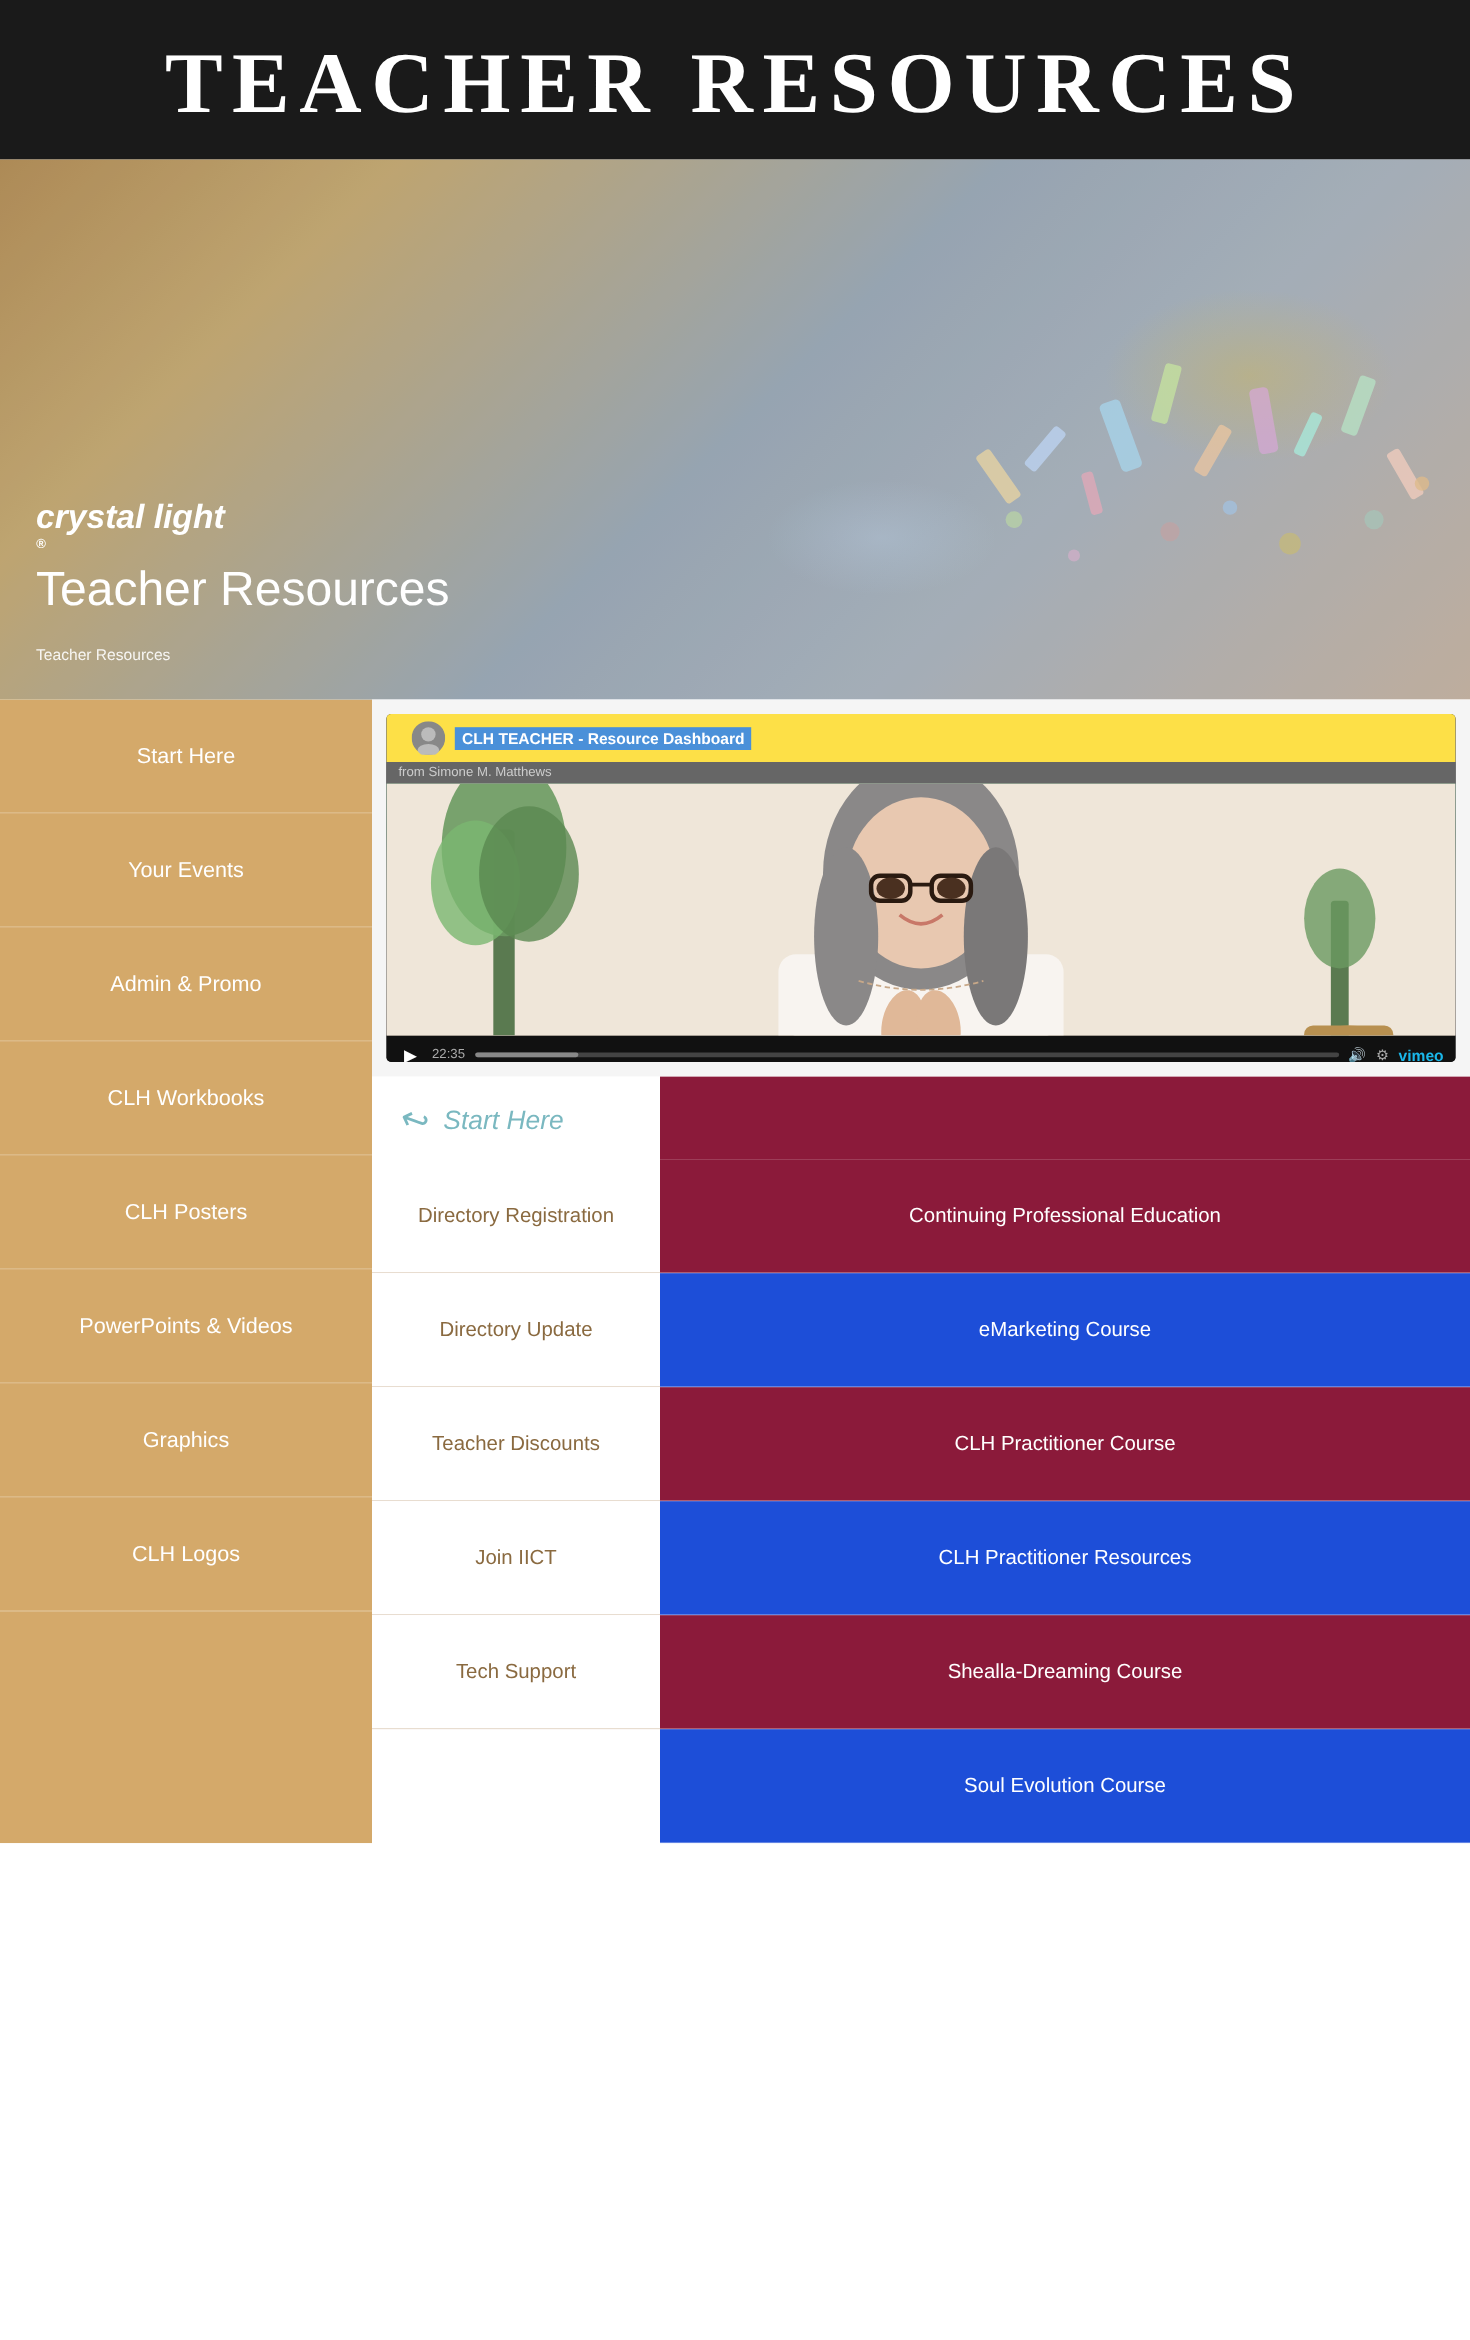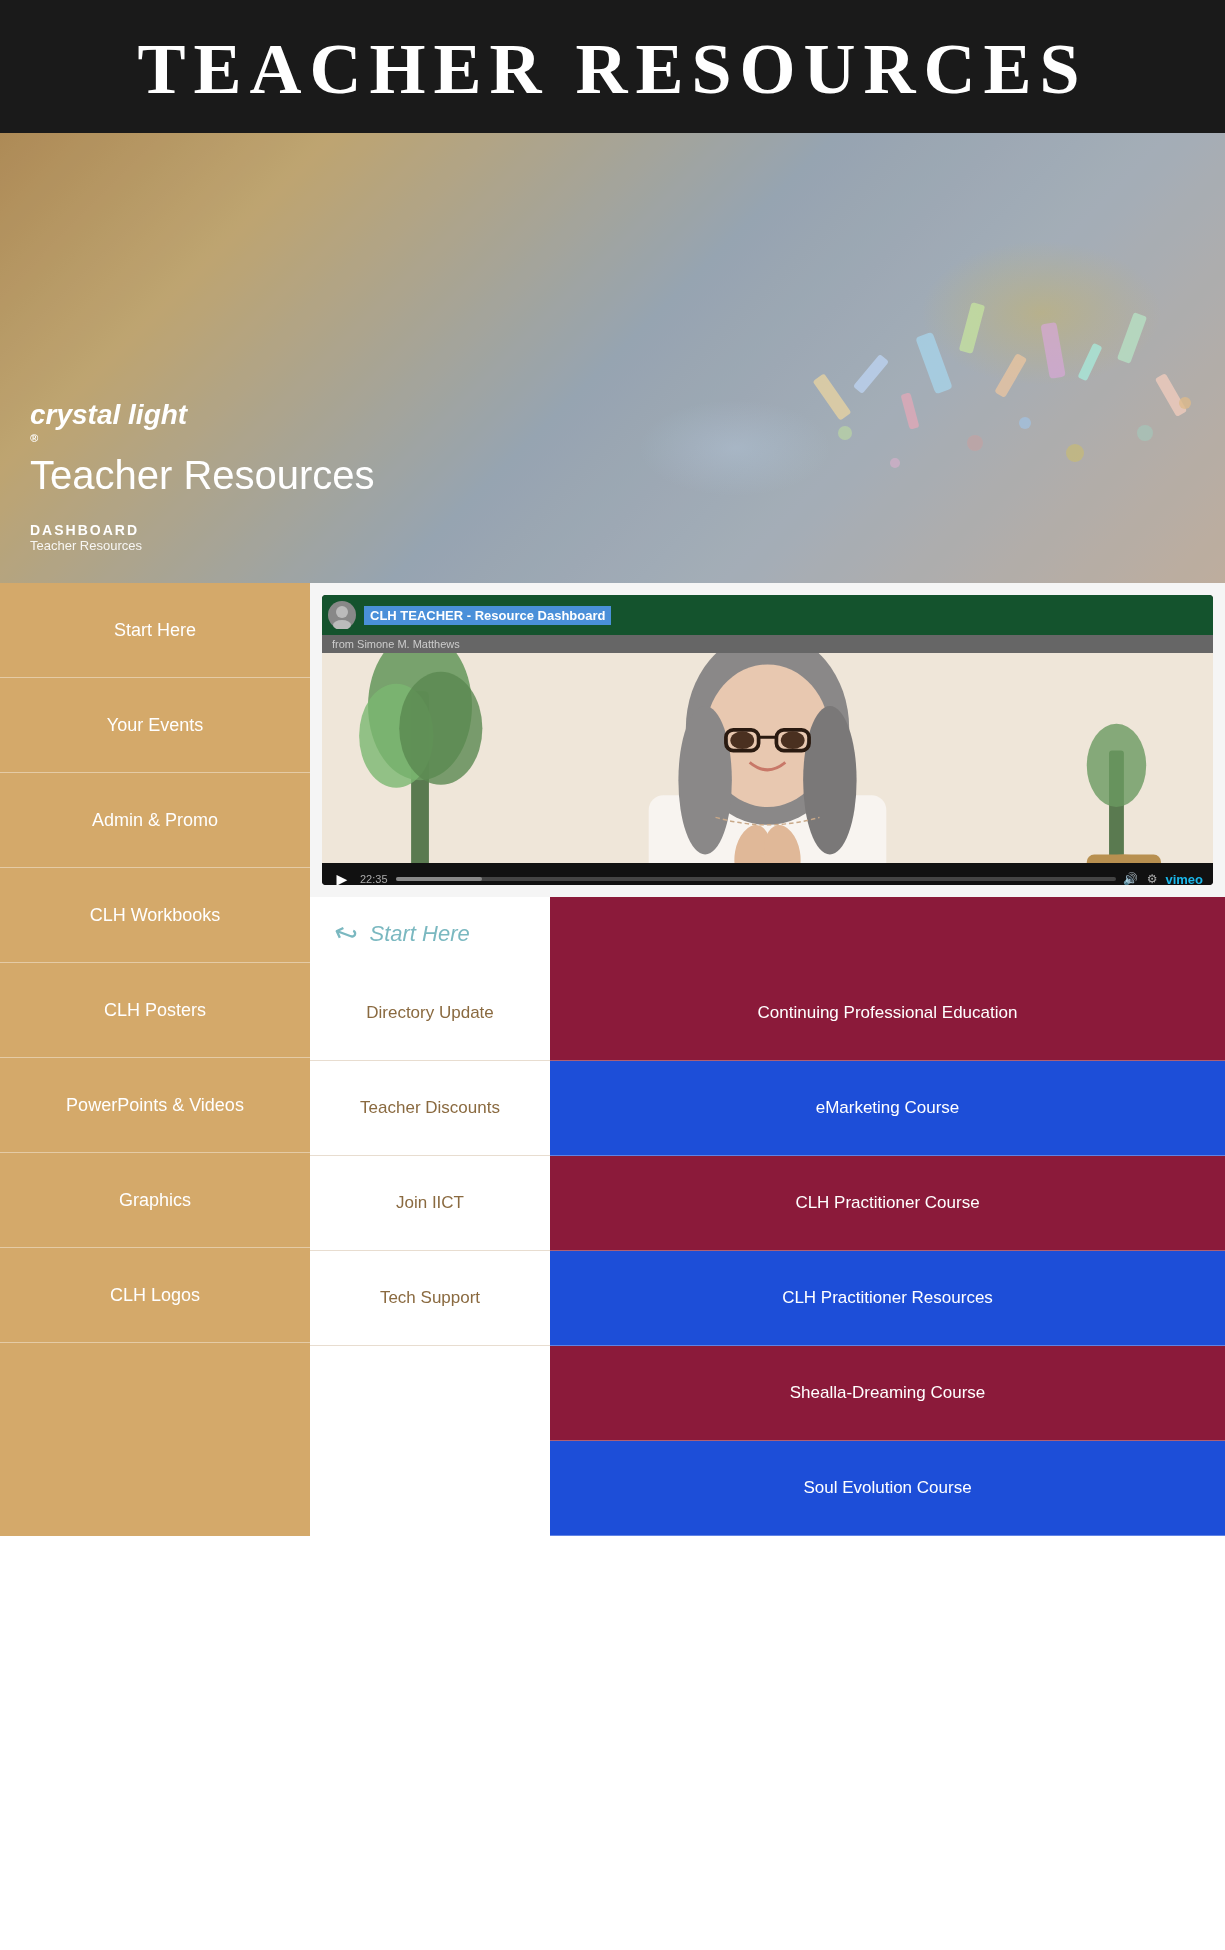--- a/index.html
+++ b/index.html
@@ -114,23 +114,23 @@
       position: relative;
     }
     .video-container {
       background: #222;
       border-radius: 4px;
       overflow: hidden;
       position: relative;
       height: 290px;
     }
     .video-title-bar {
-      background: #14532d;
-      color: #fff;
-      padding: 6px 6px;
+      background: #fde047;
+      color: #fff;
+      padding: 6px 21px;
       font-size: 13px;
       font-weight: bold;
       display: flex;
       align-items: center;
       gap: 8px;
     }
     .video-subtitle-bar {
       background: #666;
       color: #ccc;
       padding: 3px 10px;
@@ -280,21 +280,20 @@
     <circle cx="820" cy="300" r="8" fill="#a0d0c0" opacity="0.7"></circle>
     <circle cx="860" cy="270" r="6" fill="#f0c080" opacity="0.8"></circle>
   </svg>
 
   <div class="hero-logo" style="position:relative;z-index:2;margin-bottom:8px;">
     <span>crystal light</span>
     <span style="font-size:11px;vertical-align:super;">®</span>
   </div>
   <div class="hero-title">Teacher Resources</div>
   <div class="hero-breadcrumb">
-    <div class="dashboard-label">DASHBOARD</div>
     <div class="sub-label">Teacher Resources</div>
   </div>
 </div>
 
 <div class="main-content">
 
   <div class="sidebar">
     <div class="sidebar-item">
       <span>Start Here</span>
     </div>
@@ -403,20 +402,23 @@
             <span class="start-arrow">↩</span>
             <span class="start-here-text">Start Here</span>
           </div>
           <div style="flex:1;background:#8b1a3a;"></div>
         </div>
 
         <div style="display:flex;">
 
           <div class="middle-col">
             <div class="middle-item">
+              <span>Directory Registration</span>
+            </div>
+            <div class="middle-item">
               <span>Directory Update</span>
             </div>
             <div class="middle-item">
               <span>Teacher Discounts</span>
             </div>
             <div class="middle-item">
               <span>Join IICT</span>
             </div>
             <div class="middle-item">
               <span>Tech Support</span>

